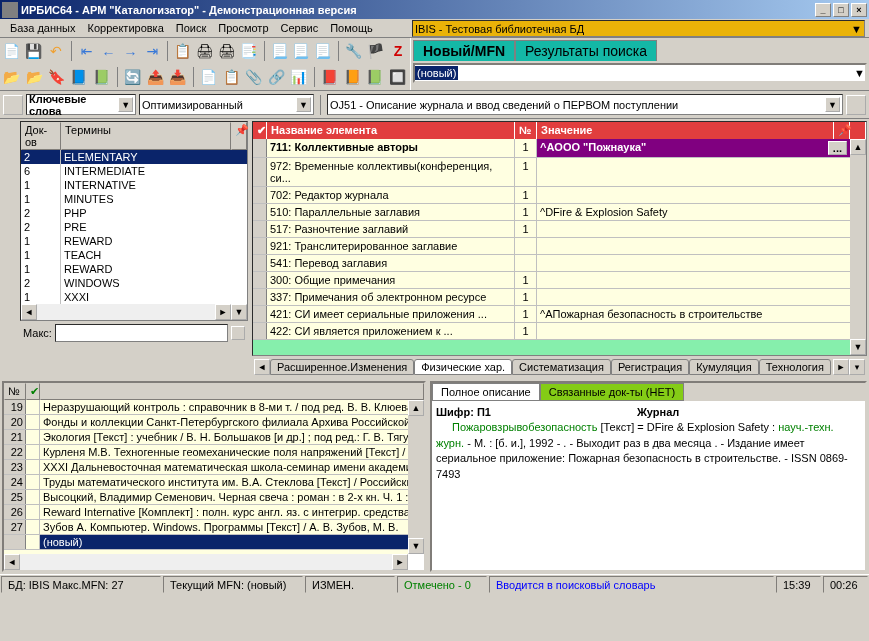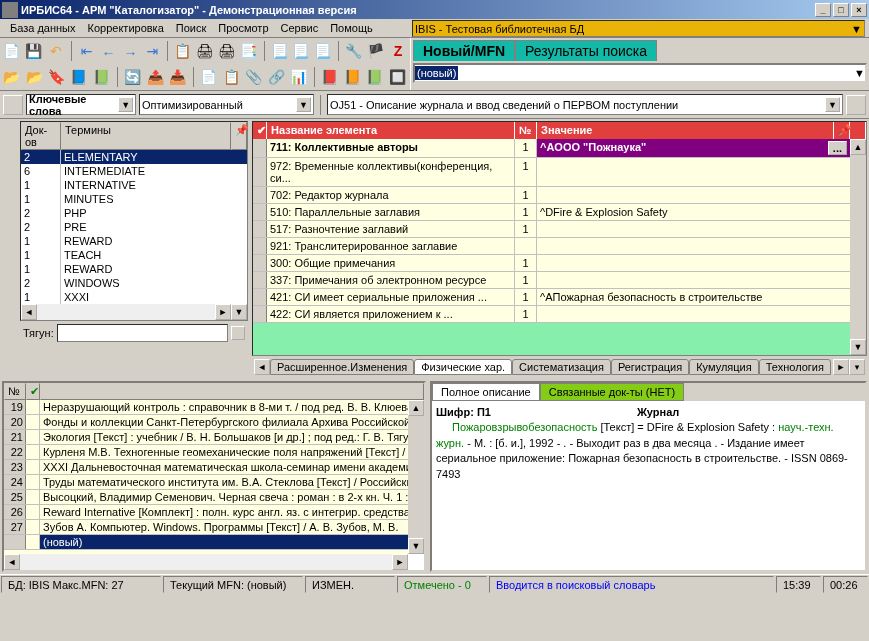--- a/index.html
+++ b/index.html
@@ -250,21 +250,21 @@
           </div>
         </div>
       <div style="display:flex;">
         <div class="scroll-btn">◄</div>
         <div style="flex:1;background:#efefef;"></div>
         <div class="scroll-btn">►</div>
         <div class="scroll-btn">▼</div>
       </div>
     </div>
     <div class="key-row">
-      <span>Тягун:</span>
+      <span>Макс:</span>
       <input style="">
       <div class="thumb-icon"></div>
     </div>
   </div>
 
   <div style="flex:1; display:flex; flex-direction:column; padding:2px;">
     <div class="elem-panel">
       <div class="elem-head">
         <div class="hc" style="width:14px;">✔</div>
         <div class="hc" style="width:248px;">Название элемента</div>
@@ -306,20 +306,26 @@
               <div class="c4"></div>
             </div>
             <div class="elem-row">
               <div class="c1"></div>
               <div class="c2">921: Транслитерированное заглавие</div>
               <div class="c3"></div>
               <div class="c4"></div>
             </div>
             <div class="elem-row">
               <div class="c1"></div>
+              <div class="c2">541: Перевод заглавия</div>
+              <div class="c3"></div>
+              <div class="c4"></div>
+            </div>
+            <div class="elem-row">
+              <div class="c1"></div>
               <div class="c2">300: Общие примечания</div>
               <div class="c3">1</div>
               <div class="c4"></div>
             </div>
             <div class="elem-row">
               <div class="c1"></div>
               <div class="c2">337: Примечания об электронном ресурсе</div>
               <div class="c3">1</div>
               <div class="c4"></div>
             </div>

